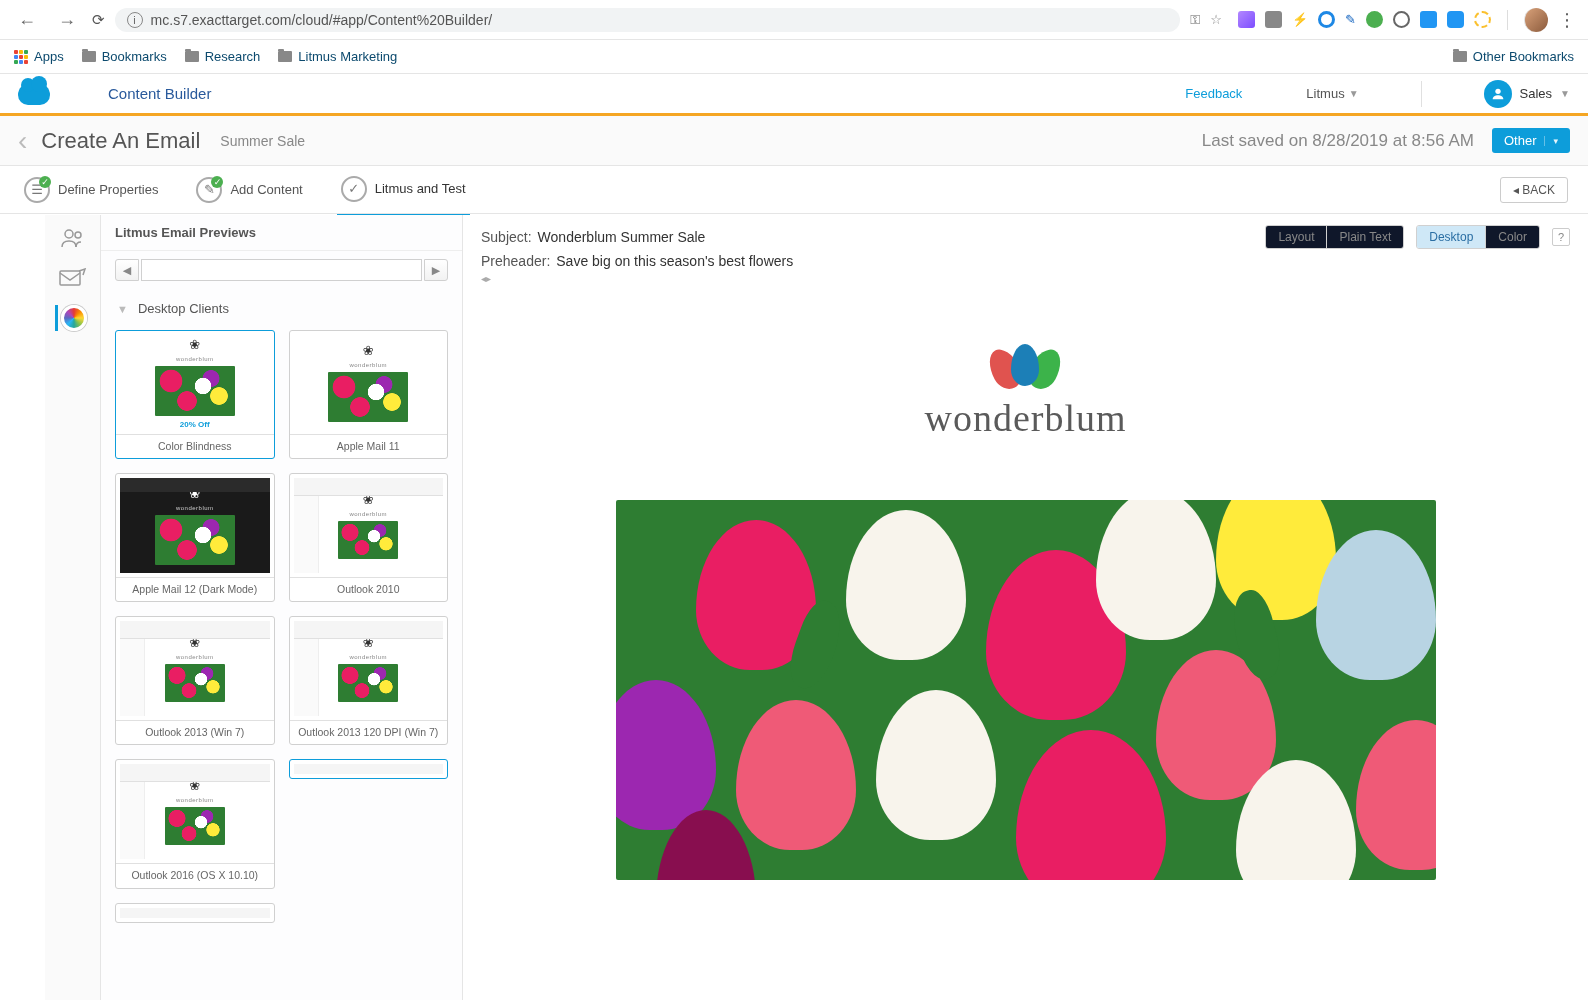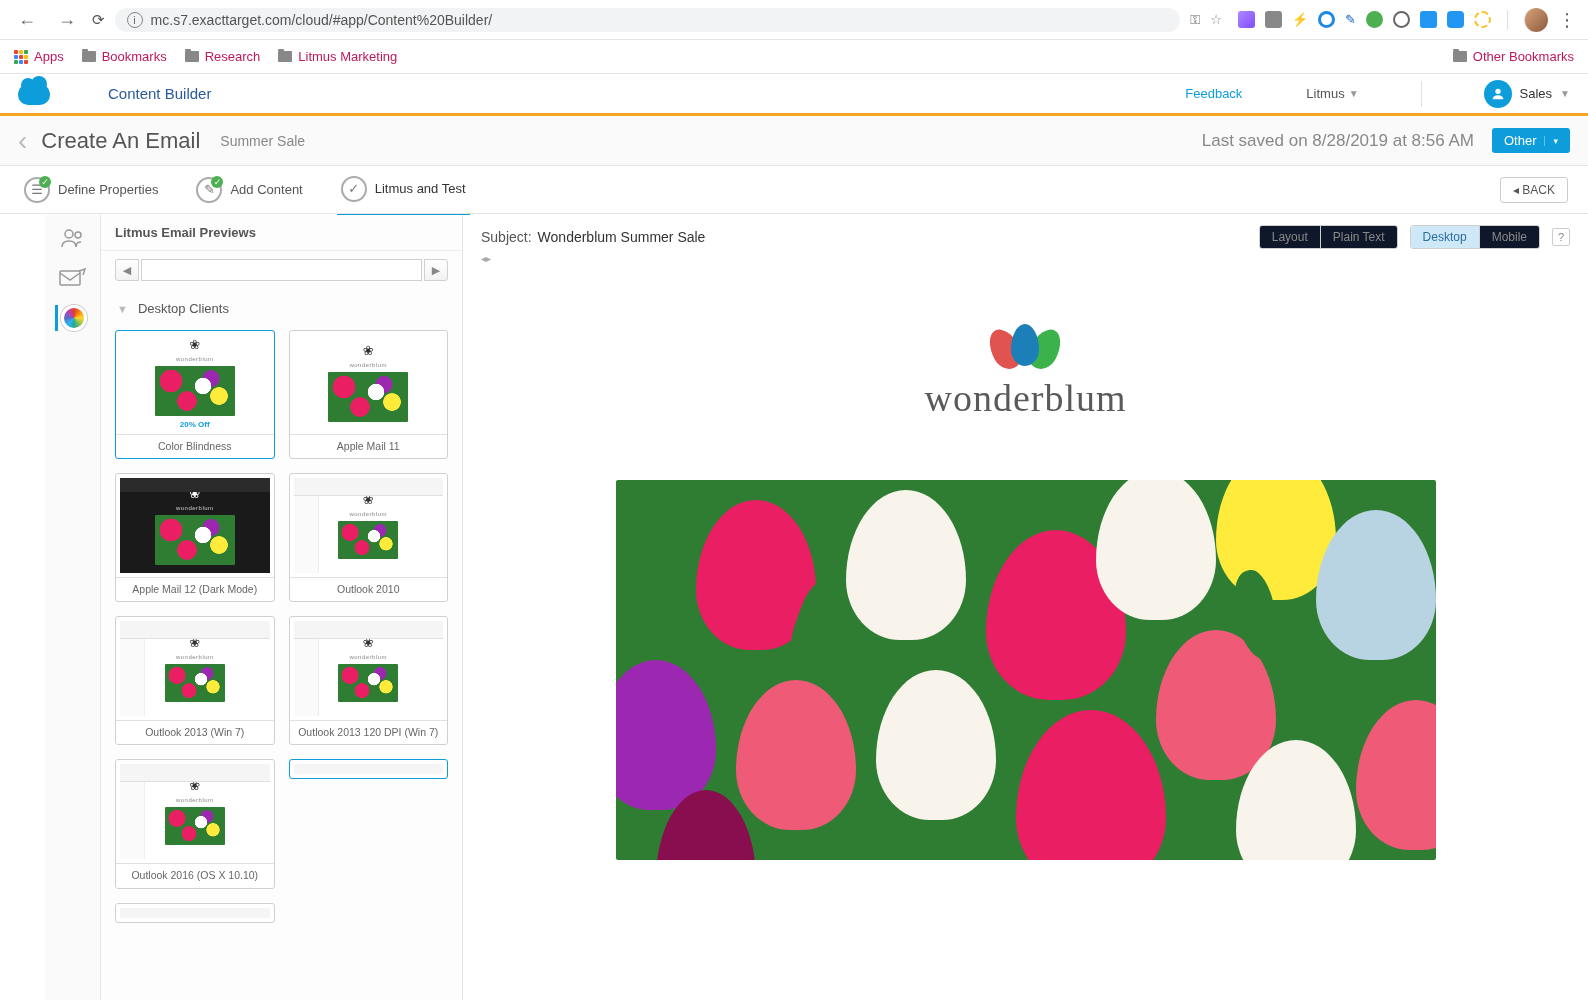--- a/index.html
+++ b/index.html
@@ -10,21 +10,21 @@
 .nav-arrow { color: #666; font-size: 18px; cursor: pointer; padding: 2px 6px; }
 .reload { color: #555; font-size: 15px; cursor: pointer; }
 .url-bar { flex: 1; display: flex; align-items: center; background: #f1f3f4; border-radius: 16px; padding: 4px 12px; gap: 8px; color: #555; font-size: 14px; }
 .url-info { width: 16px; height: 16px; border: 1px solid #888; border-radius: 50%; display: flex; align-items: center; justify-content: center; font-size: 11px; color: #666; }
 .ext-icons { display: flex; align-items: center; gap: 10px; padding: 0 6px; }
 .ext-i { width: 17px; height: 17px; border-radius: 3px; display: inline-block; }
 .avatar { width: 24px; height: 24px; border-radius: 50%; background: linear-gradient(135deg,#d9a27a,#8b5a3c); border-left: 1px solid #ddd; margin-left: 6px; padding-left: 0; }
 .sep { width:1px; height:20px; background:#ddd; }
 .more-dots { font-size: 18px; color: #555; }
 
-.bookmarks-bar { display: flex; align-items: center; padding: 6px 14px; gap: 18px; border-bottom: 1px solid #e5e5e5; font-size: 13px; color: #be185d; height: 34px; }
+.bookmarks-bar { display: flex; align-items: center; padding: 6px 14px; gap: 18px; border-bottom: 1px solid #e5e5e5; font-size: 13px; color: #0c4a6e; height: 34px; }
 .bm-item { display: flex; align-items: center; gap: 6px; cursor: pointer; }
 .folder-i { width: 14px; height: 11px; background: #888; border-radius: 1px; position: relative; }
 .folder-i::before { content:''; position:absolute; top:-2px; left:0; width:6px; height:2px; background:#888; border-radius:1px 1px 0 0; }
 .apps-i { width:14px; height:14px; display:grid; grid-template-columns:repeat(3,4px); grid-template-rows:repeat(3,4px); gap:1px; }
 .apps-i span { width:4px; height:4px; border-radius:1px; }
 .bm-spacer { flex: 1; }
 
 
 .app-header { display: flex; align-items: center; padding: 10px 18px; border-bottom: 3px solid #f5a623; height: 42px; gap: 48px; }
 .cloud-logo { width: 32px; height: 22px; background: #0d9dda; border-radius: 12px 12px 10px 10px; position: relative; margin-right: 10px; }
@@ -348,24 +348,28 @@
     <div class="meta-row">
       <span class="meta-lab">Subject:</span>
       <span class="meta-val">Wonderblum Summer Sale</span>
       <div class="meta-controls">
         <div class="seg">
           <button>Layout</button>
           <button>Plain Text</button>
         </div>
         <div class="seg">
           <button class="on">Desktop</button>
-          <button>Mobile</button>
+          <button>Color</button>
         </div>
         <span class="help-i">?</span>
       </div>
+    </div>
+    <div class="meta-row" style="padding-top:0;">
+      <span class="meta-lab">Preheader:</span>
+      <span class="meta-val">Save big on this season's best flowers</span>
     </div>
     <div class="handle">◂▸</div>
 
     <div class="email-body">
       <div class="brand">
         <div class="petals">
           <span class="petal l"></span>
             <span class="petal c"></span>
             <span class="petal r"></span>
         </div>

